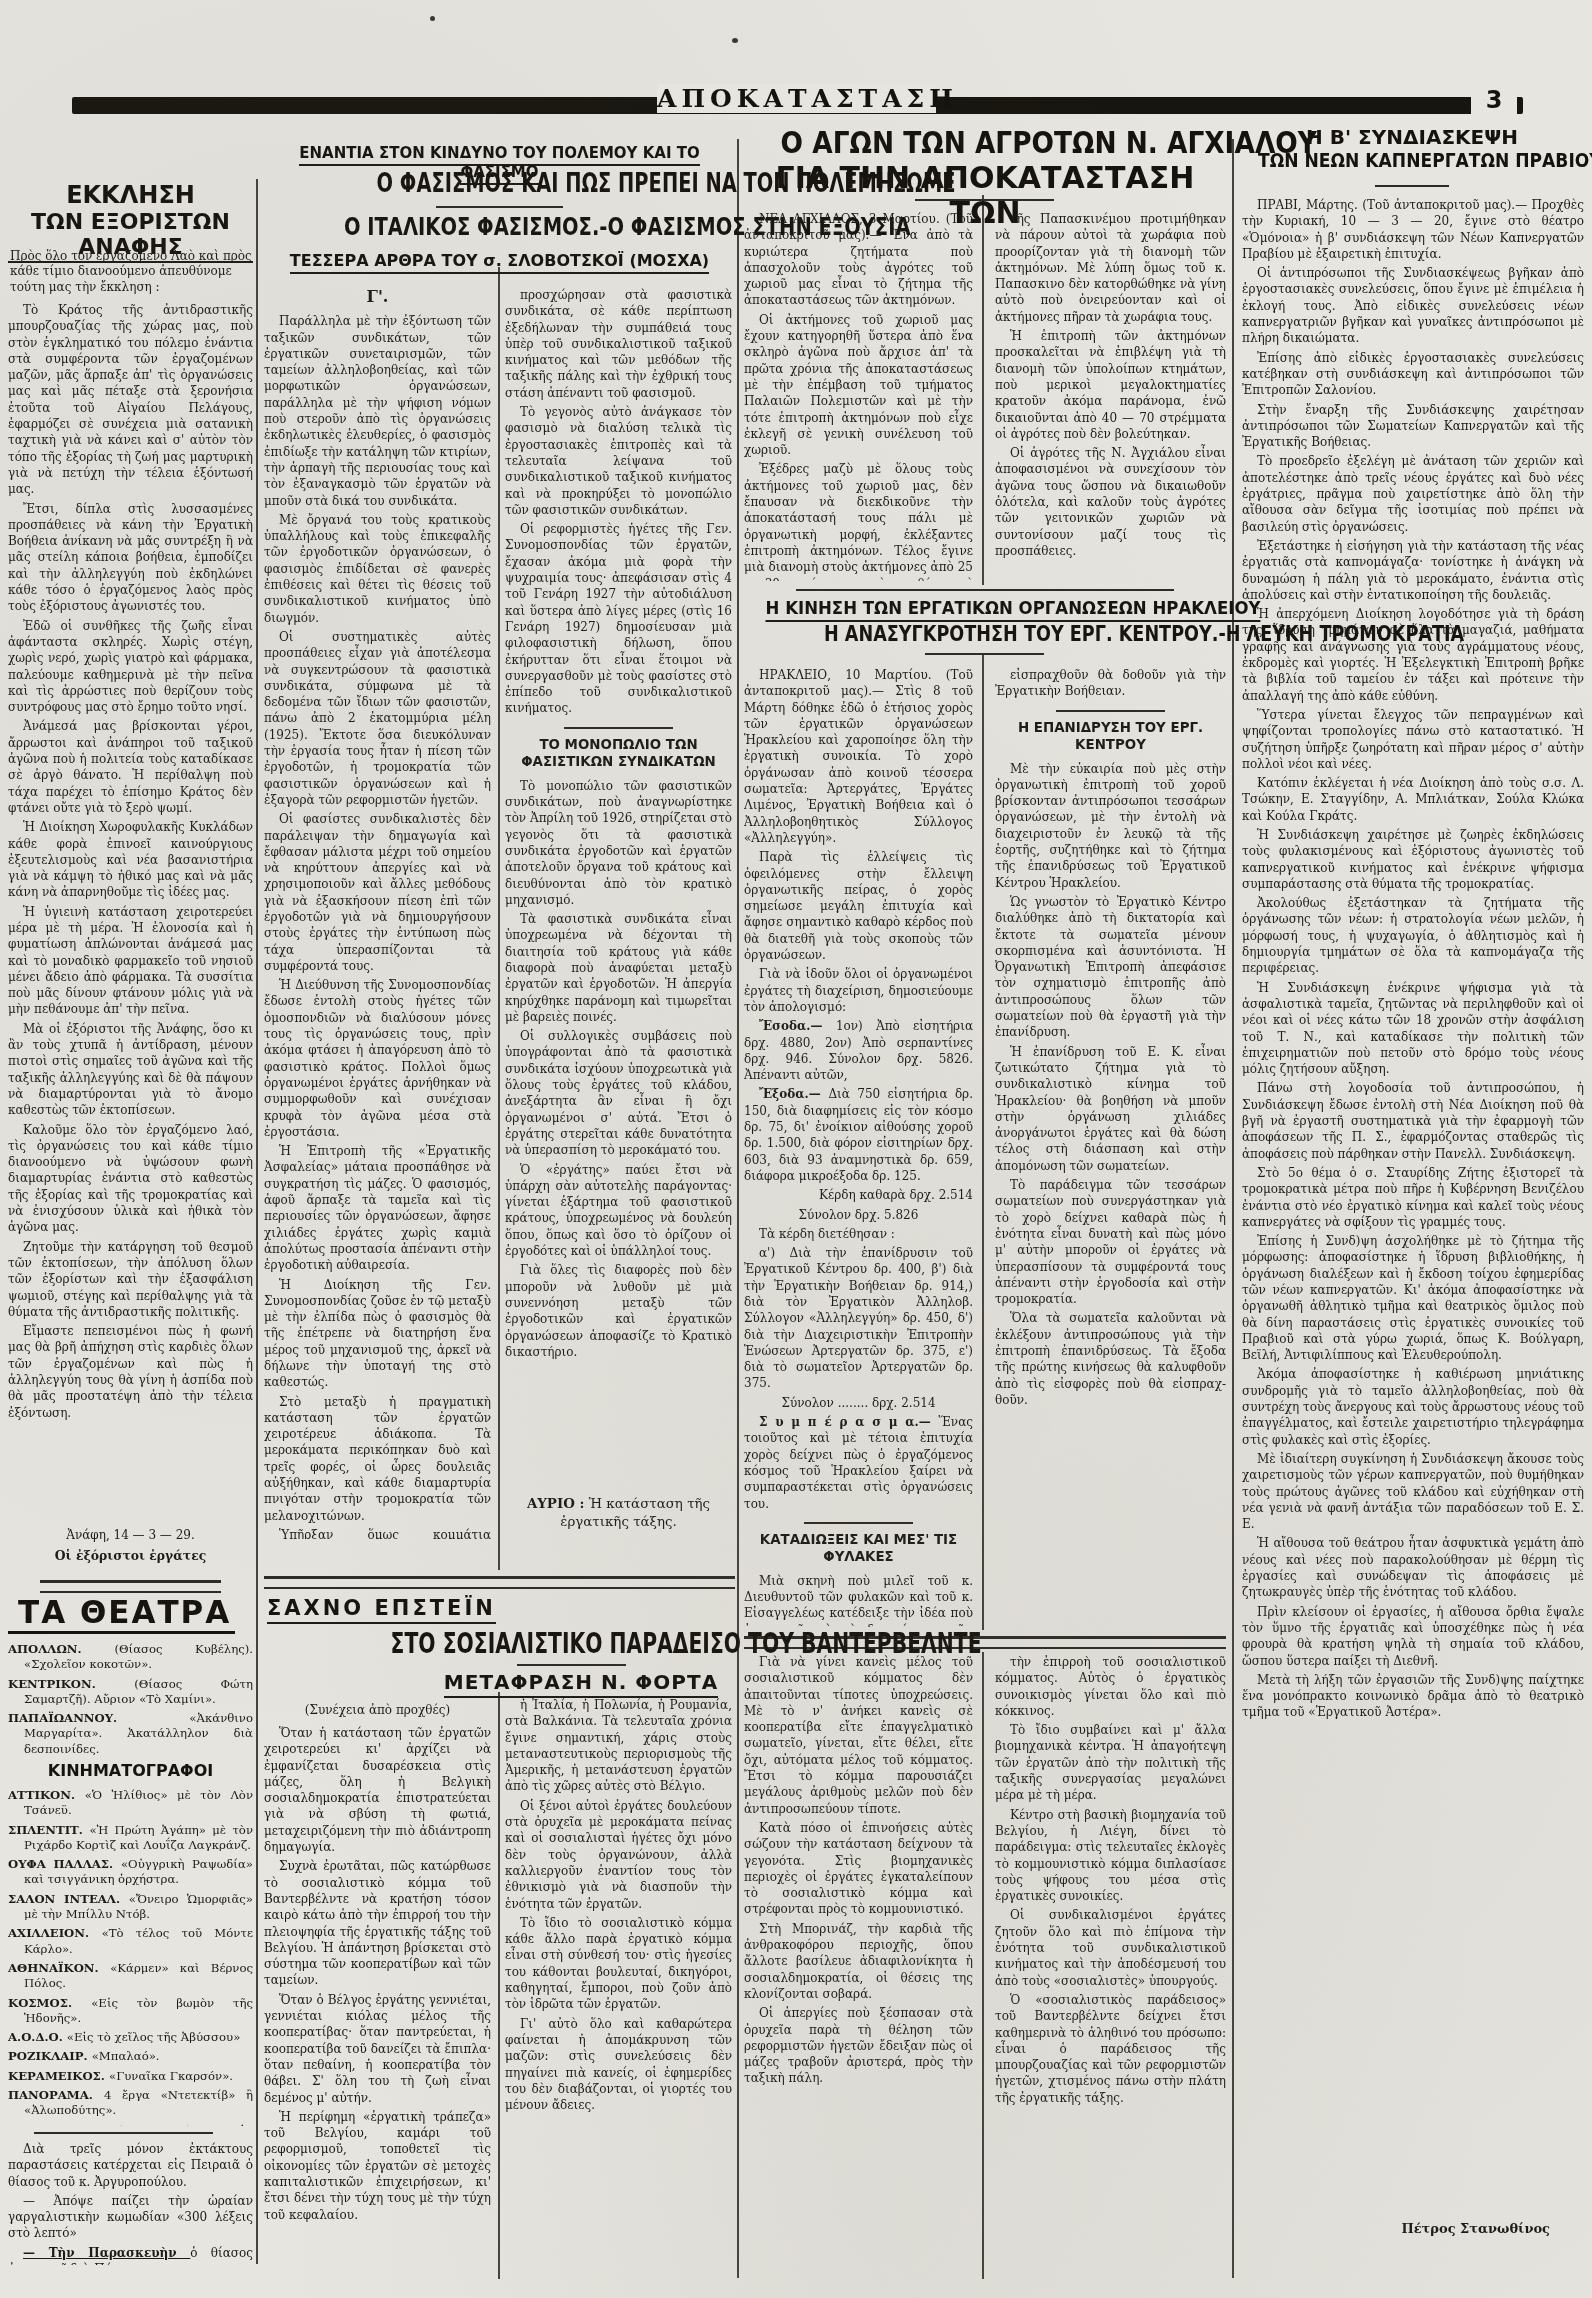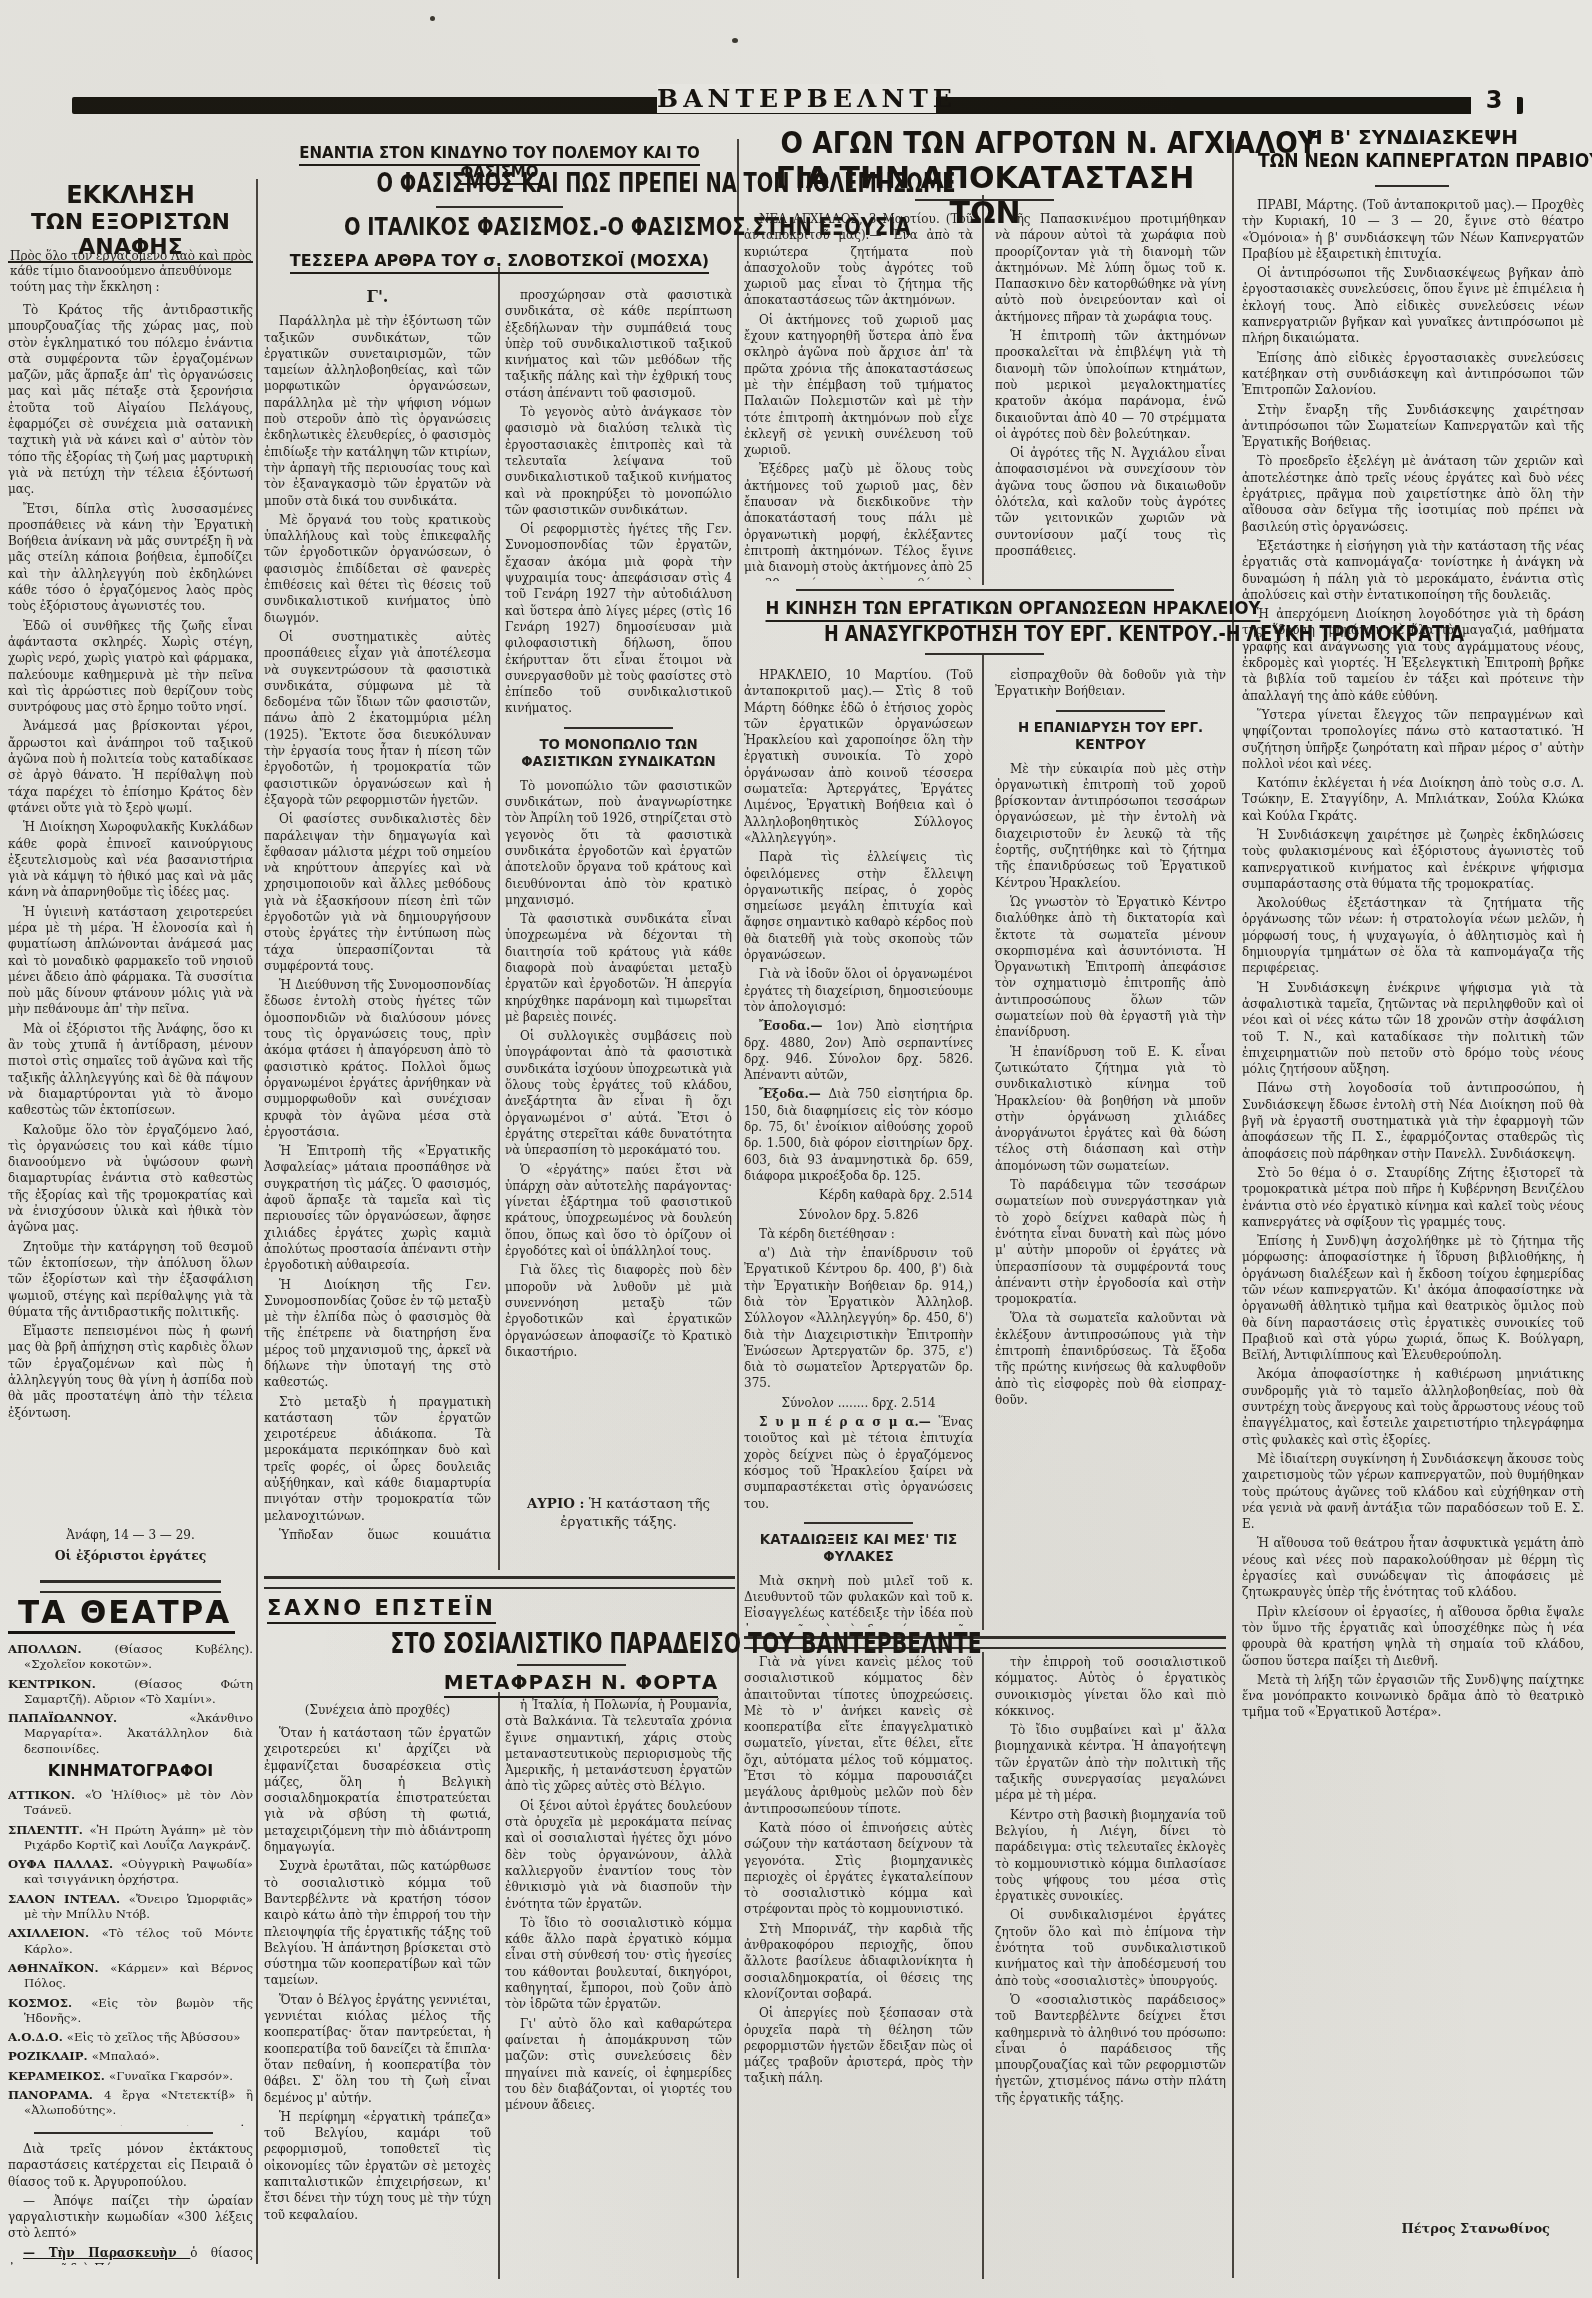--- a/index.html
+++ b/index.html
@@ -34,21 +34,21 @@
 </style>
 </head>
 <body>
 
 <div id="page">
 
   <div class="speck" style="left:430px;top:16px;width:5px;height:5px;"></div>
   <div class="speck" style="left:732px;top:38px;width:6px;height:5px;"></div>
   <div class="bar" style="left:72px;top:97px;width:1451px;height:17px;"></div>
   <div class="abs ctr" style="left:657px;top:84px;width:279px;background:#e6e5e0;z-index:2;">
-    <span class="hl" style="font-family:'DejaVu Serif',serif;font-size:25px;letter-spacing:5px;">ΒΑΝΤΕΡΒΕΛΝΤΕ</span>
+    <span class="hl" style="font-family:'DejaVu Serif',serif;font-size:25px;letter-spacing:5px;">ΑΠΟΚΑΤΑΣΤΑΣΗ</span>
   </div>
   <div class="abs ctr" style="left:1471px;top:86px;width:46px;background:#e6e5e0;z-index:2;">
     <span class="hl" style="font-size:24px;">3</span>
   </div>
 
   <div class="vr" style="left:256px;top:179px;height:2085px;"></div>
   <div class="vr" style="left:498px;top:267px;height:1303px;"></div>
   <div class="vr" style="left:498px;top:1692px;height:587px;"></div>
   <div class="vr" style="left:737px;top:139px;height:2139px;"></div>
   <div class="vr" style="left:982px;top:195px;height:390px;"></div>

